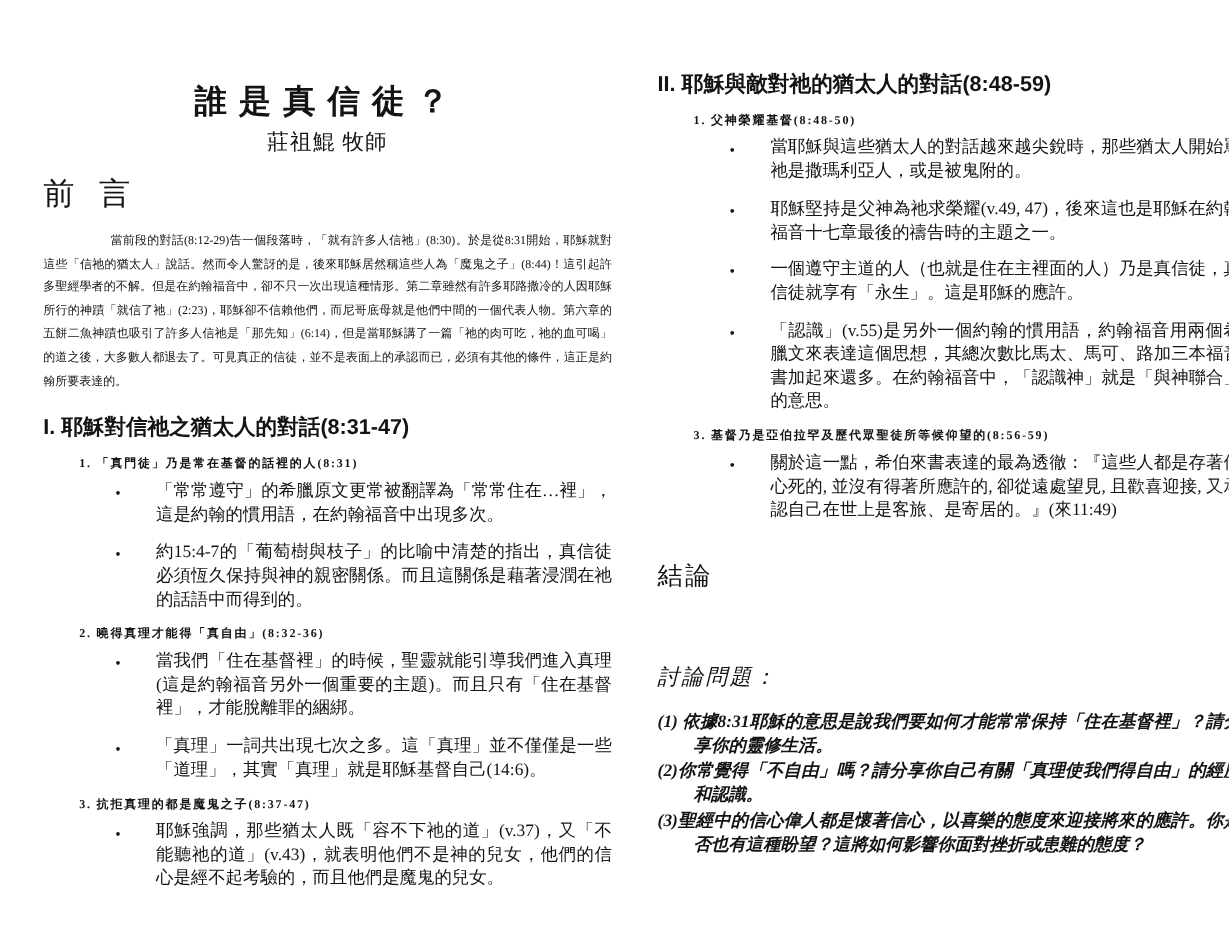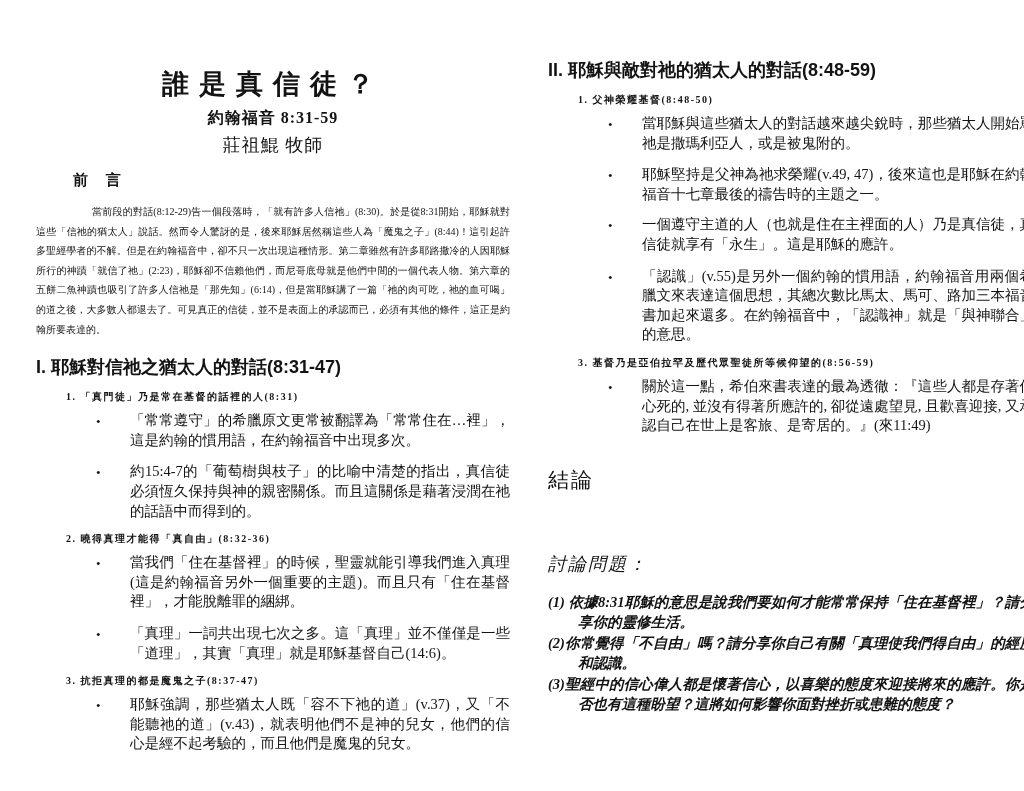--- a/index.html
+++ b/index.html
@@ -25,23 +25,22 @@
   .doc-title {
     font-size: 27px; font-weight: bold;
     letter-spacing: 10px;
     font-family: "Liberation Serif", "DejaVu Serif", serif;
   }
   .doc-subtitle { font-size: 16px; font-weight: bold; margin-top: 6px; letter-spacing: 1px; }
   .doc-author   { font-size: 18px; margin-top: 4px; letter-spacing: 1px; }
 
   
   .big-heading {
-    font-size: 15px; font-weight: bold; letter-spacing: 7px;
+    font-size: 26px; font-weight: normal; letter-spacing: 7px;
     margin-top: 14px;
-    margin-left: 37px;
   }
   .sec-heading {
     font-size: 18px; font-weight: bold;
     margin-top: 16px;
     font-family: "Liberation Sans", "DejaVu Sans", sans-serif;
   }
   .sec-heading.first { margin-top: 0; }
   .point { margin-top: 11px; }
   .point-heading {
     font-size: 10px; font-weight: bold;
@@ -87,21 +86,20 @@
 </style>
 </head>
 <body>
 
 <div class="page">
 
   <div class="col col-left">
 
     <div class="title-block">
       <div class="doc-title">誰是真信徒？</div>
-      <div class="doc-subtitle">約翰福音  8:31-59</div>
       <div class="doc-author">莊祖鯤  牧師</div>
     </div>
 
     <div class="big-heading">前 言</div>
     <p class="preface-body">當前段的對話(8:12-29)告一個段落時，「就有許多人信祂」(8:30)。於是從8:31開始，耶穌就對這些「信祂的猶太人」說話。然而令人驚訝的是，後來耶穌居然稱這些人為「魔鬼之子」(8:44)！這引起許多聖經學者的不解。但是在約翰福音中，卻不只一次出現這種情形。第二章雖然有許多耶路撒冷的人因耶穌所行的神蹟「就信了祂」(2:23)，耶穌卻不信賴他們，而尼哥底母就是他們中間的一個代表人物。第六章的五餅二魚神蹟也吸引了許多人信祂是「那先知」(6:14)，但是當耶穌講了一篇「祂的肉可吃，祂的血可喝」的道之後，大多數人都退去了。可見真正的信徒，並不是表面上的承認而已，必須有其他的條件，這正是約翰所要表達的。</p>
 
     <div class="sec-heading">I. 耶穌對信祂之猶太人的對話(8:31-47)</div>
 
     <div class="point">
       <div class="point-heading">1. 「真門徒」乃是常在基督的話裡的人(8:31)</div>

